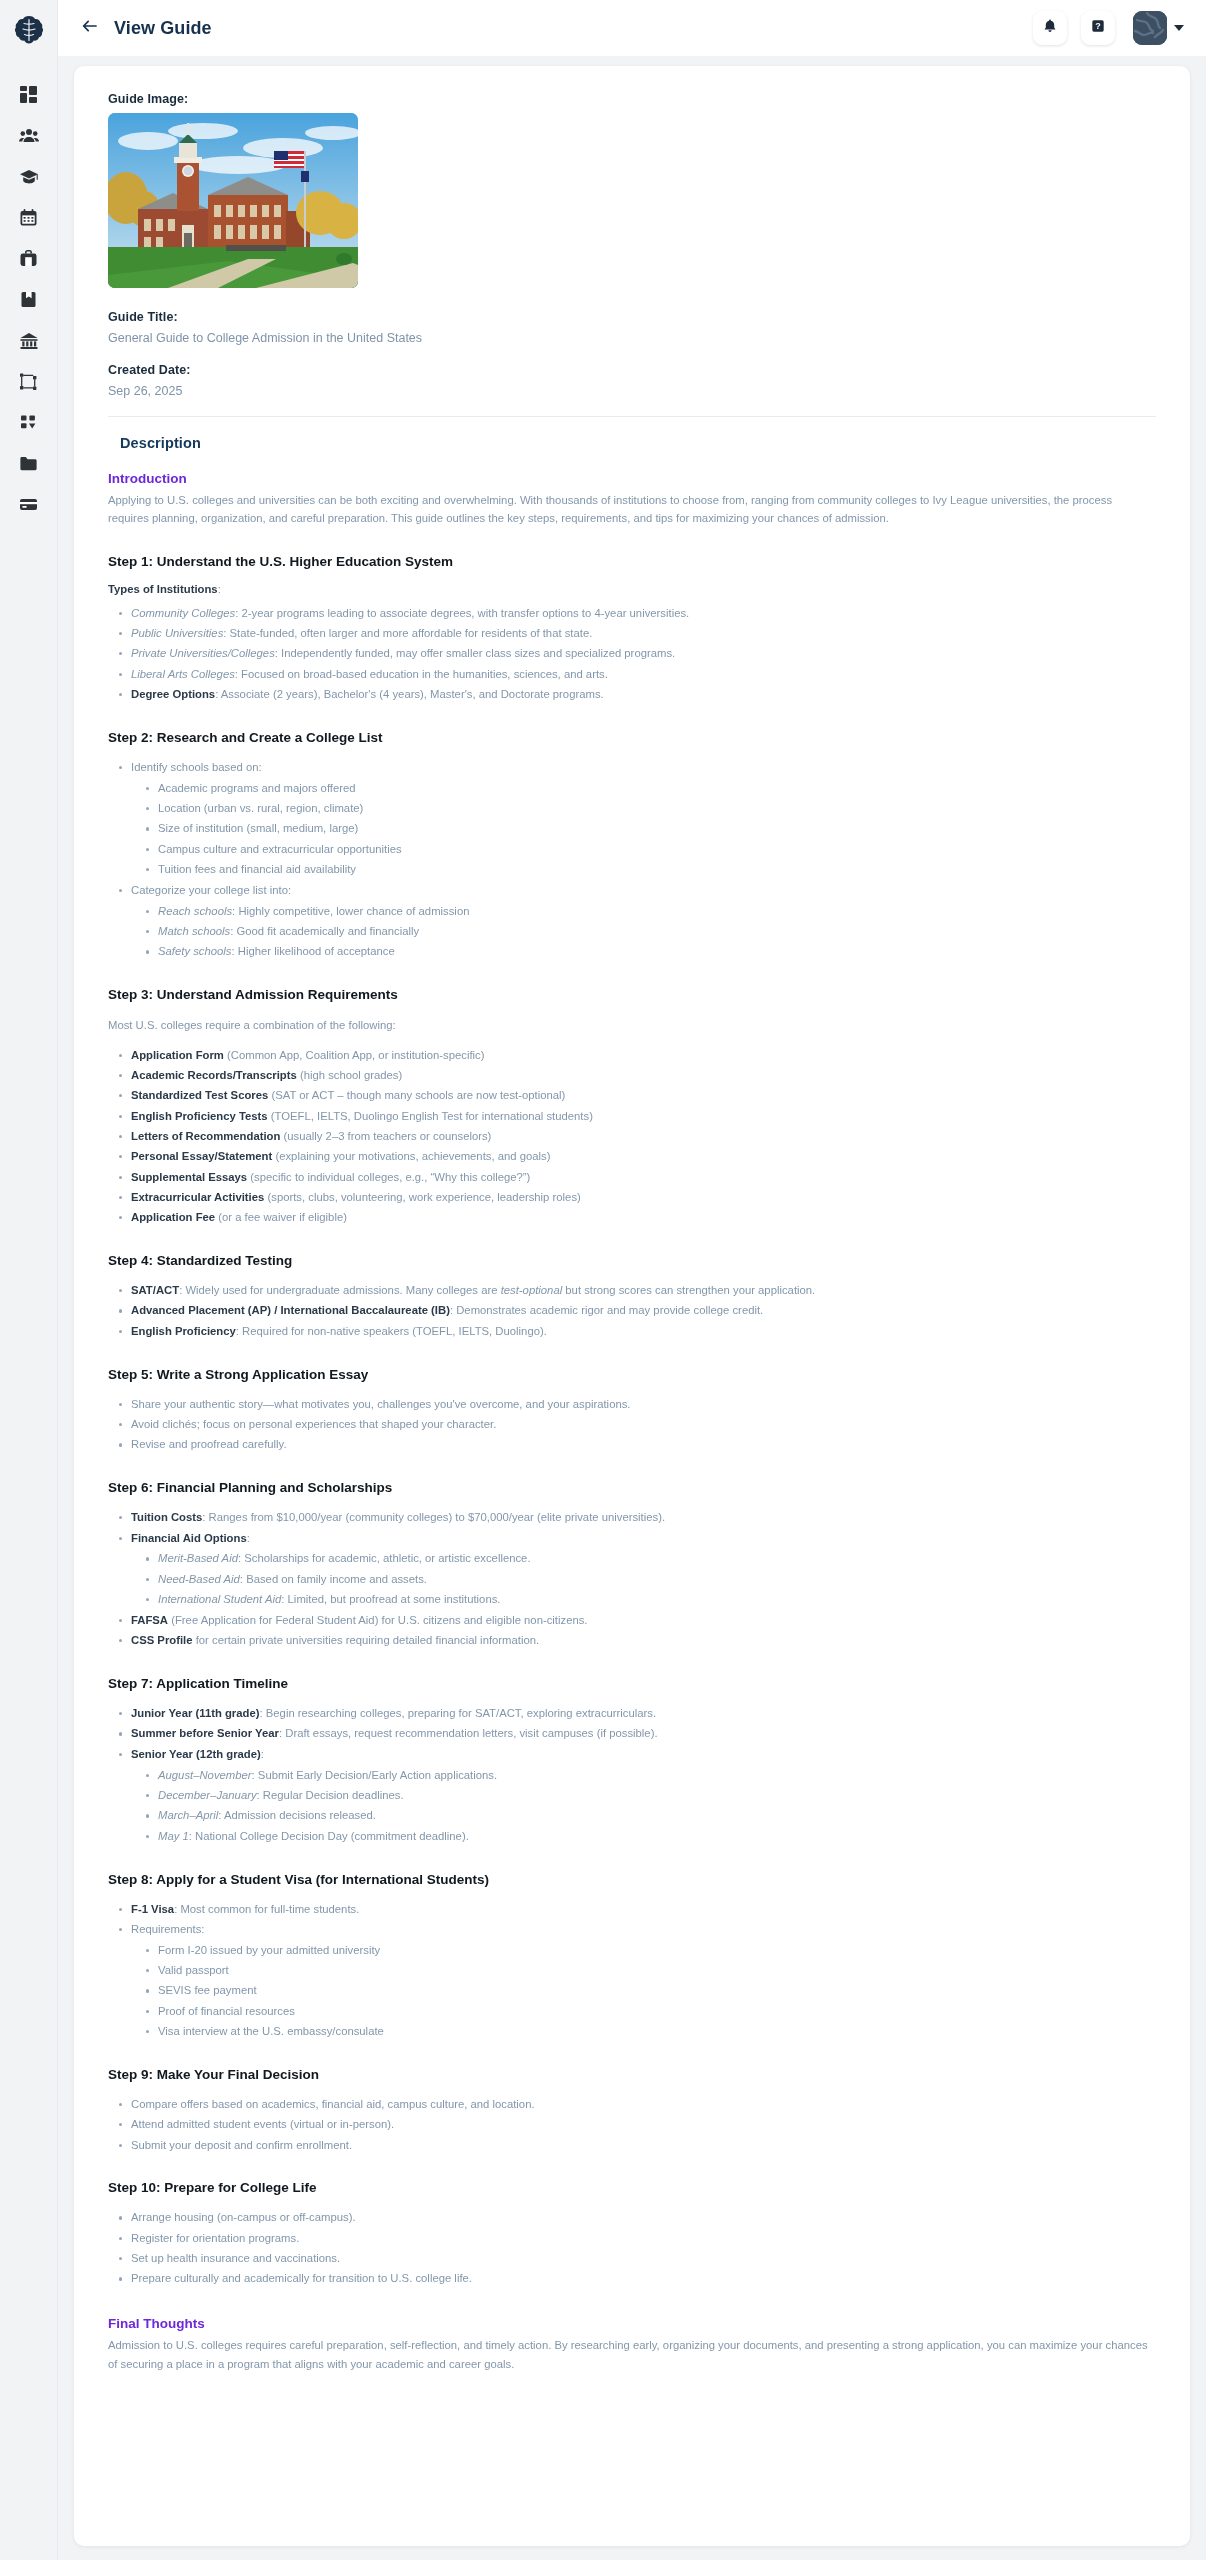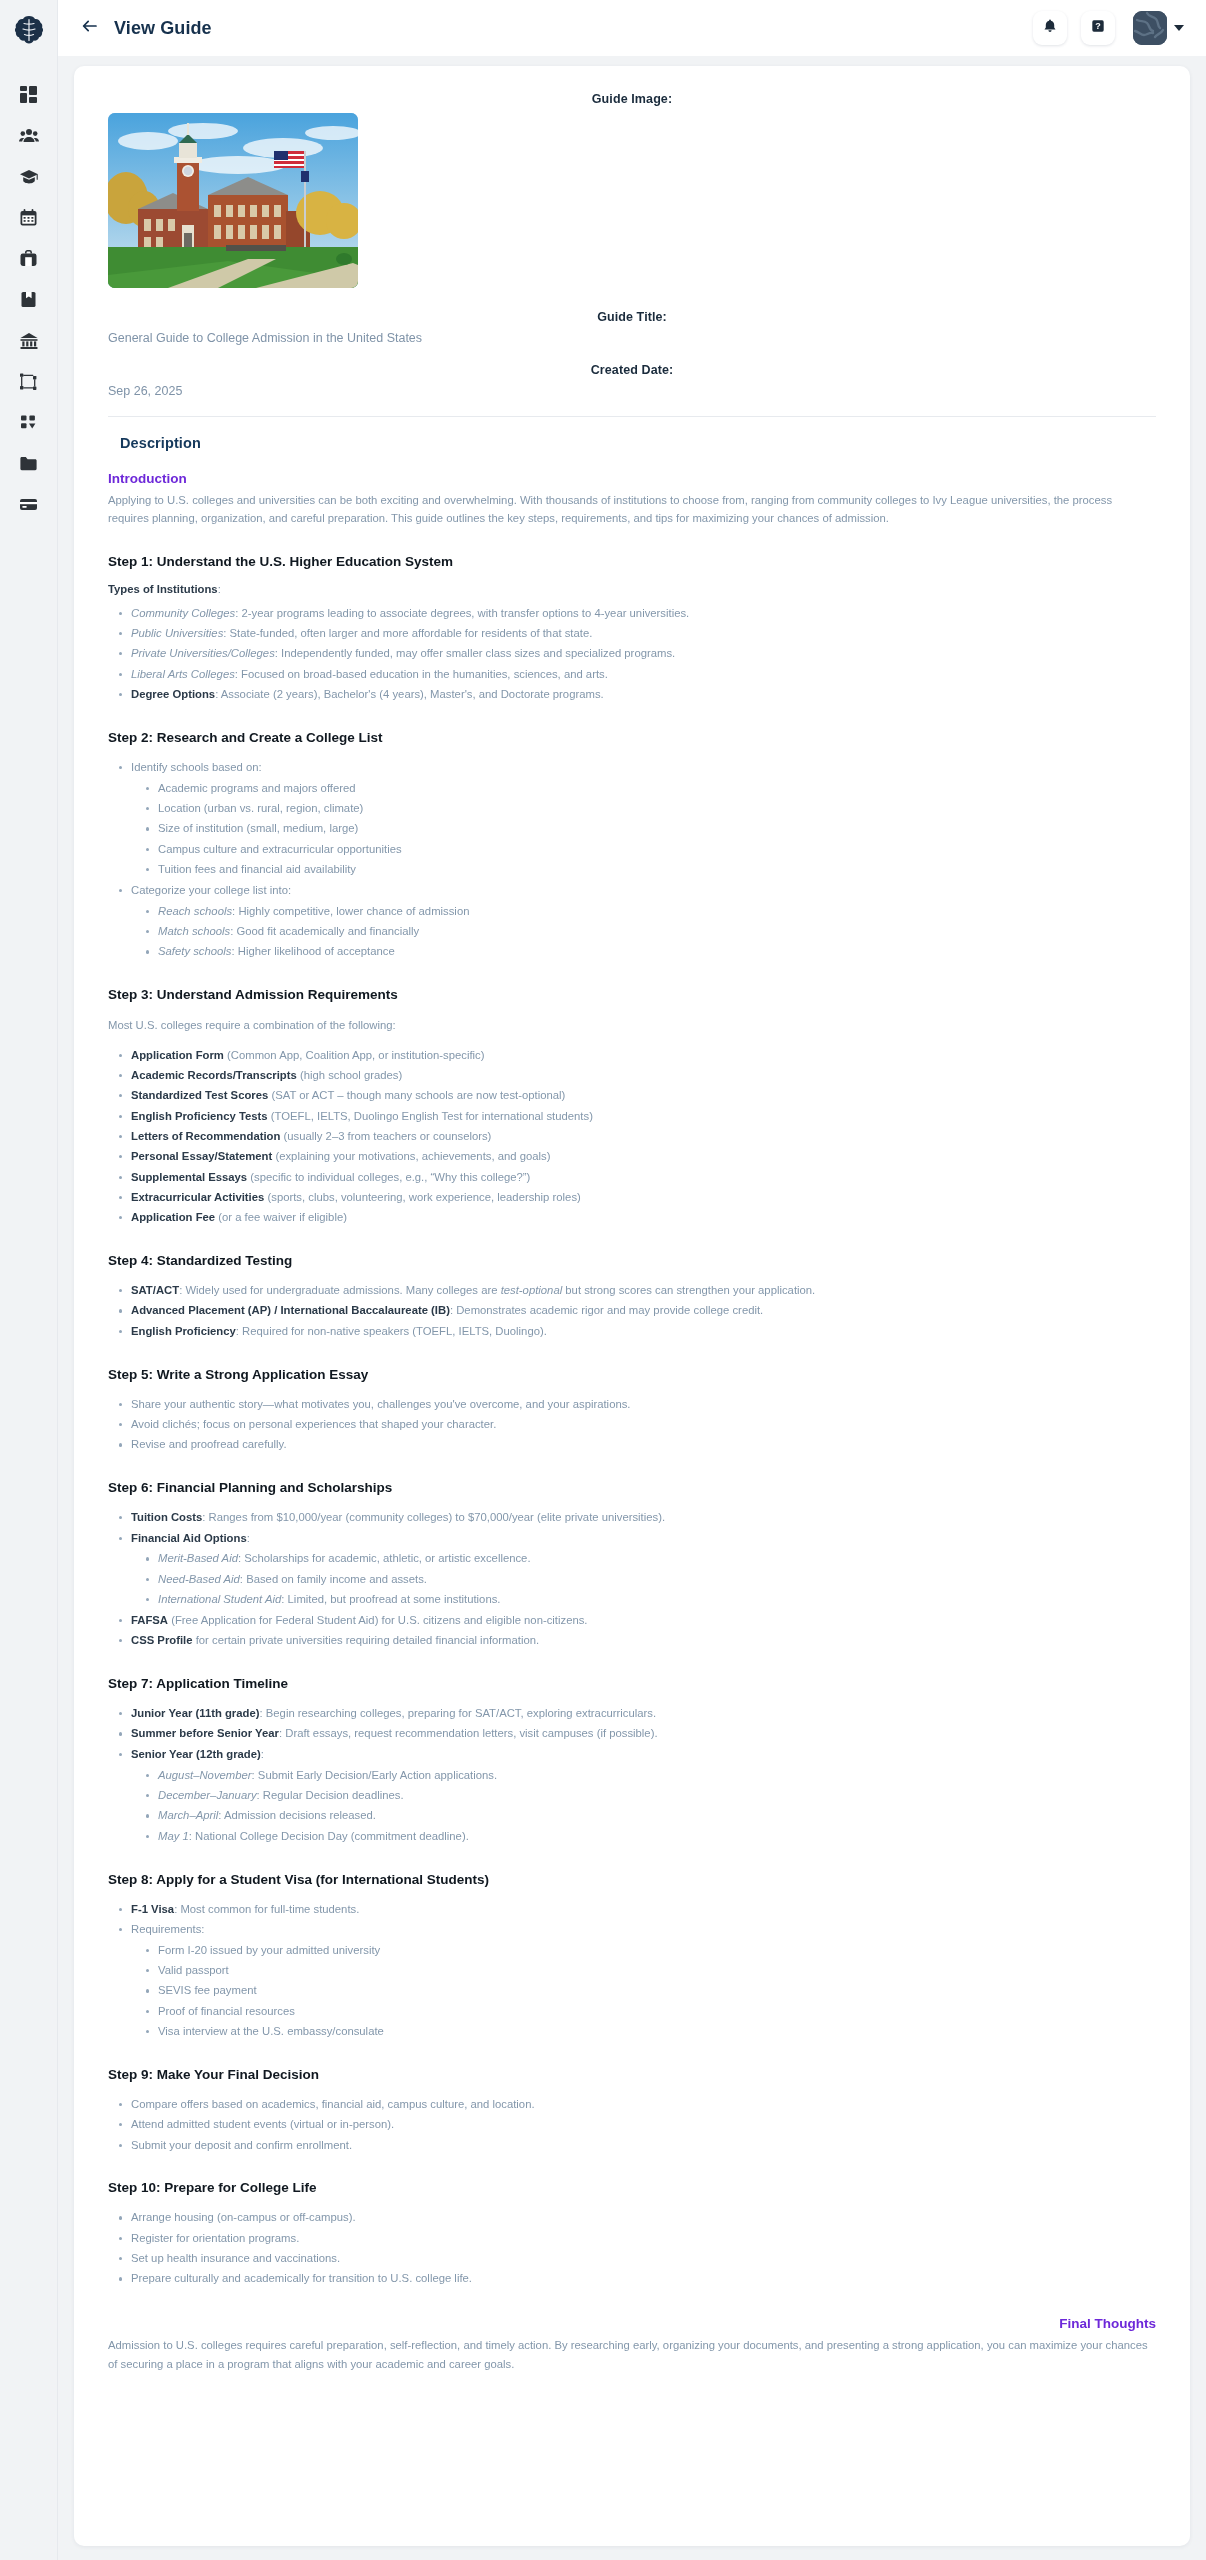--- a/index.html
+++ b/index.html
@@ -104,21 +104,20 @@
     box-shadow: 0 1px 4px rgba(30,45,70,.07);
     padding: 26px 34px 34px 34px;
   }
 
   .field-label {
     font-size: 12.5px;
     font-weight: bold;
     color: #1a2b3c;
     margin-bottom: 7px;
     letter-spacing: .1px;
-    text-align: center;
   }
   .field-value {
     font-size: 12.5px;
     color: #7f93a8;
     margin-bottom: 18px;
   }
 
   
   .guide-image {
     width: 250px;
@@ -200,21 +199,21 @@
   }
   ul.bullets ul.bullets {
     margin-top: 3px;
     margin-left: 14px;
     margin-bottom: 3px;
   }
   b.strong { color: #2b3a49; font-weight: bold; }
   i.em { font-style: italic; }
 
   .final-block { margin-top: 28px; }
-  .final-block h3 { margin-bottom: 5px; text-align: right; }
+  .final-block h3 { margin-bottom: 5px; }
 </style>
 </head>
 <body>
 
 <div id="sidebar">
   <div class="logo">
     <svg width="34" height="34" viewBox="0 0 34 34" fill="none">
       <path d="M17 3c-3 0-5 1.3-6 3-2.6-.4-5 1.2-5.4 3.6-1.6 1-2.3 3-1.7 4.8-1.3 1.4-1.3 3.6 0 5.1-.4 2.2 1 4.3 3.1 4.8.6 2.3 2.9 3.8 5.3 3.3C13.2 29.4 15 30.5 17 30.5s3.8-1.1 4.7-2.9c2.4.5 4.7-1 5.3-3.3 2.1-.5 3.5-2.6 3.1-4.8 1.3-1.5 1.3-3.7 0-5.1.6-1.8-.1-3.8-1.7-4.8C28 7.2 25.6 5.6 23 6c-1-1.7-3-3-6-3z" fill="#1c3047"></path>
       <path d="M17 6.5v21M12 10.5c1.5.5 3 .7 5 .7M22 10.5c-1.5.5-3 .7-5 .7M11 16c2 .8 4 1.1 6 1.1M23 16c-2 .8-4 1.1-6 1.1M12.5 21.5c1.4.6 3 .9 4.5.9M21.5 21.5c-1.4.6-3 .9-4.5.9" stroke="#eef1f5" stroke-width="1.2" stroke-linecap="round"></path>
     </svg>

